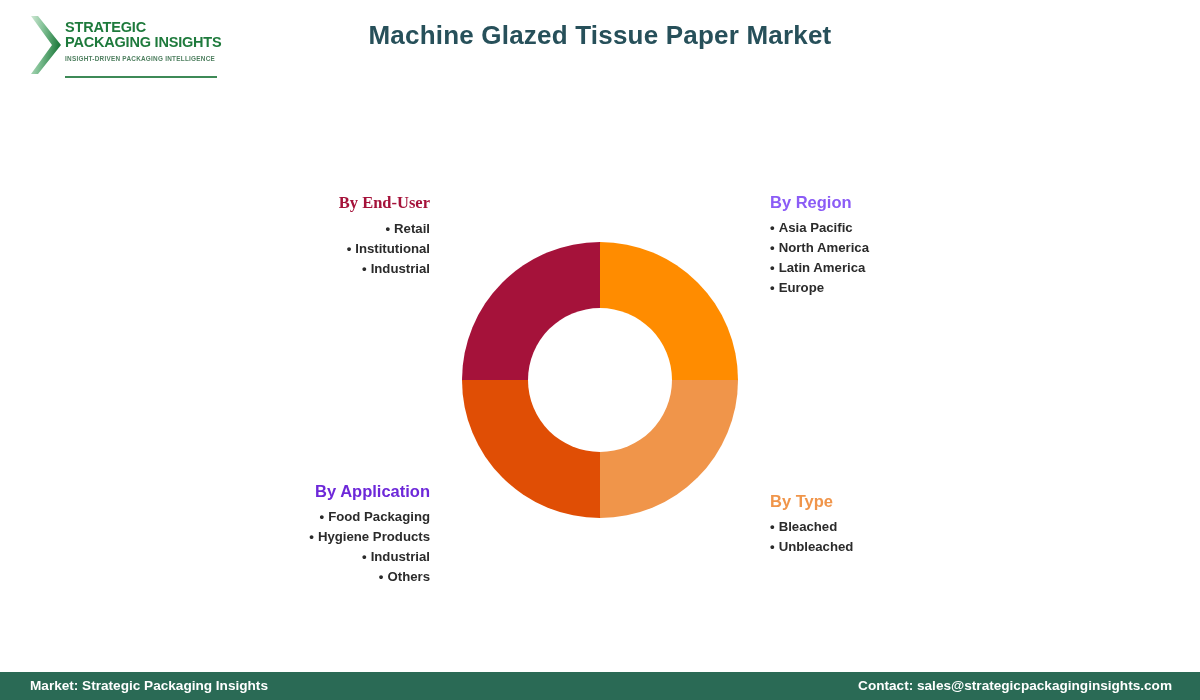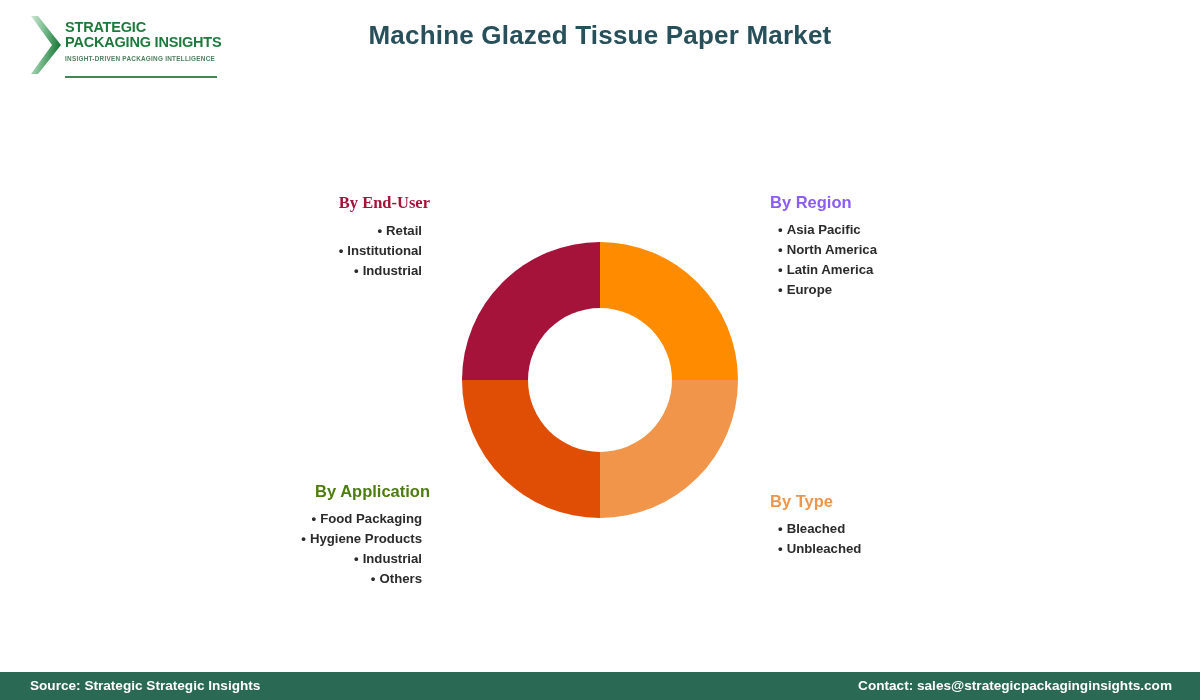--- a/index.html
+++ b/index.html
@@ -93,21 +93,21 @@
     position: absolute;
   }
   .seg-title {
     font-size: 16.5px;
     font-weight: bold;
     margin-bottom: 6px;
     white-space: nowrap;
   }
   .seg-list {
     list-style: none;
-    margin: 8px;
+    margin: 0;
     padding: 0;
   }
   .seg-list li {
     font-size: 13.2px;
     font-weight: bold;
     color: #2B2B2B;
     line-height: 20px;
     white-space: nowrap;
   }
   .seg-list li .bullet { margin-right: 4px; }
@@ -202,35 +202,35 @@
     <div class="seg-title" style="color: #8b5cf6;">By Region</div>
     <ul class="seg-list">
       <li><span class="bullet">•</span><span>Asia Pacific</span></li>
       <li><span class="bullet">•</span><span>North America</span></li>
       <li><span class="bullet">•</span><span>Latin America</span></li>
       <li><span class="bullet">•</span><span>Europe</span></li>
     </ul>
   </div>
 
   <div class="seg seg-left" id="seg-application">
-    <div class="seg-title" style="color: #4d7c0f;">By Application</div>
+    <div class="seg-title" style="color: #6d28d9;">By Application</div>
     <ul class="seg-list">
       <li><span class="bullet">•</span><span>Food Packaging</span></li>
       <li><span class="bullet">•</span><span>Hygiene Products</span></li>
       <li><span class="bullet">•</span><span>Industrial</span></li>
       <li><span class="bullet">•</span><span>Others</span></li>
     </ul>
   </div>
 
   <div class="seg seg-right" id="seg-type">
     <div class="seg-title" style="color: rgb(240, 149, 74);">By Type</div>
     <ul class="seg-list">
       <li><span class="bullet">•</span><span>Bleached</span></li>
       <li><span class="bullet">•</span><span>Unbleached</span></li>
     </ul>
   </div>
 
   <div class="footer" style="background: rgb(42, 106, 85); color: rgb(255, 255, 255);">
-    <div class="footer-left">Source: Strategic Strategic Insights</div>
+    <div class="footer-left">Market: Strategic Packaging Insights</div>
     <div class="footer-right">Contact: sales@strategicpackaginginsights.com</div>
   </div>
 
 </div>
 
 </body></html>

